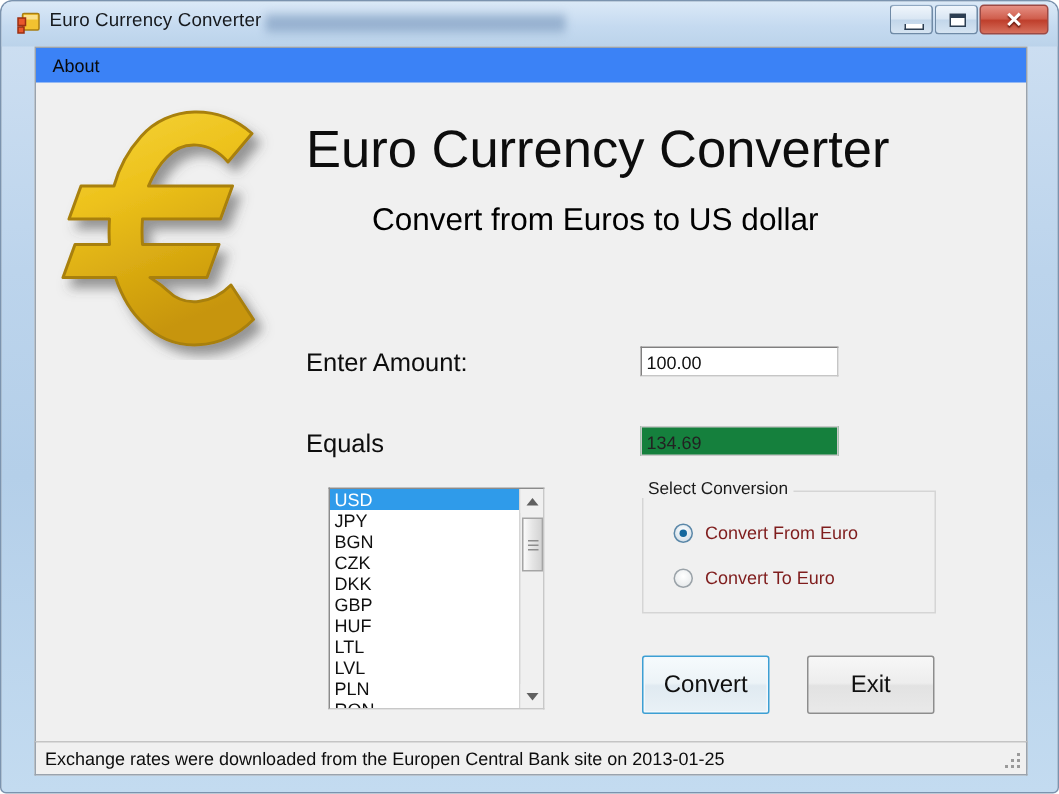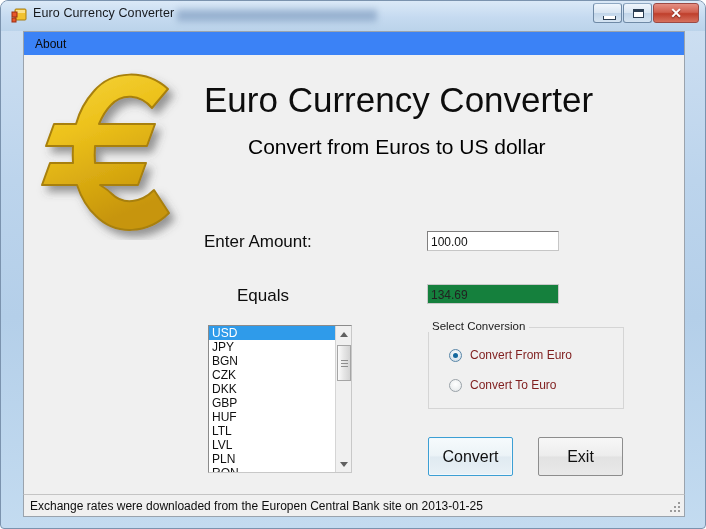--- a/index.html
+++ b/index.html
@@ -168,21 +168,21 @@
   }
 
   
   .field-label {
     position: absolute;
     font-size: 17px;
     color: #0d0d0d;
     white-space: nowrap;
   }
   #label-amount { left: 180px; top: 200px; }
-  #label-equals { left: 180px; top: 254px; margin-left: 33px; }
+  #label-equals { left: 180px; top: 254px; }
 
   
   .textbox {
     position: absolute;
     box-sizing: border-box;
     height: 20px;
     width: 132px;
     font-size: 12px;
     color: #101010;
     padding: 2px 0 0 3px;
@@ -198,21 +198,21 @@
   #output-equals {
     left: 403px; top: 252px;
     background: #15803d;
     border: 1px solid #c9c9c9;
     color: #222222;
   }
 
   
   #listbox {
     position: absolute;
-    left: 184px; top: 293px;
+    left: 195px; top: 293px;
     width: 144px; height: 148px;
     box-sizing: border-box;
     background: #ffffff;
     border: 1px solid #8b8b8b;
     border-right-color: #c8c8c8;
     border-bottom-color: #c8c8c8;
     overflow: hidden;
   }
   #listbox-items {
     position: absolute;

